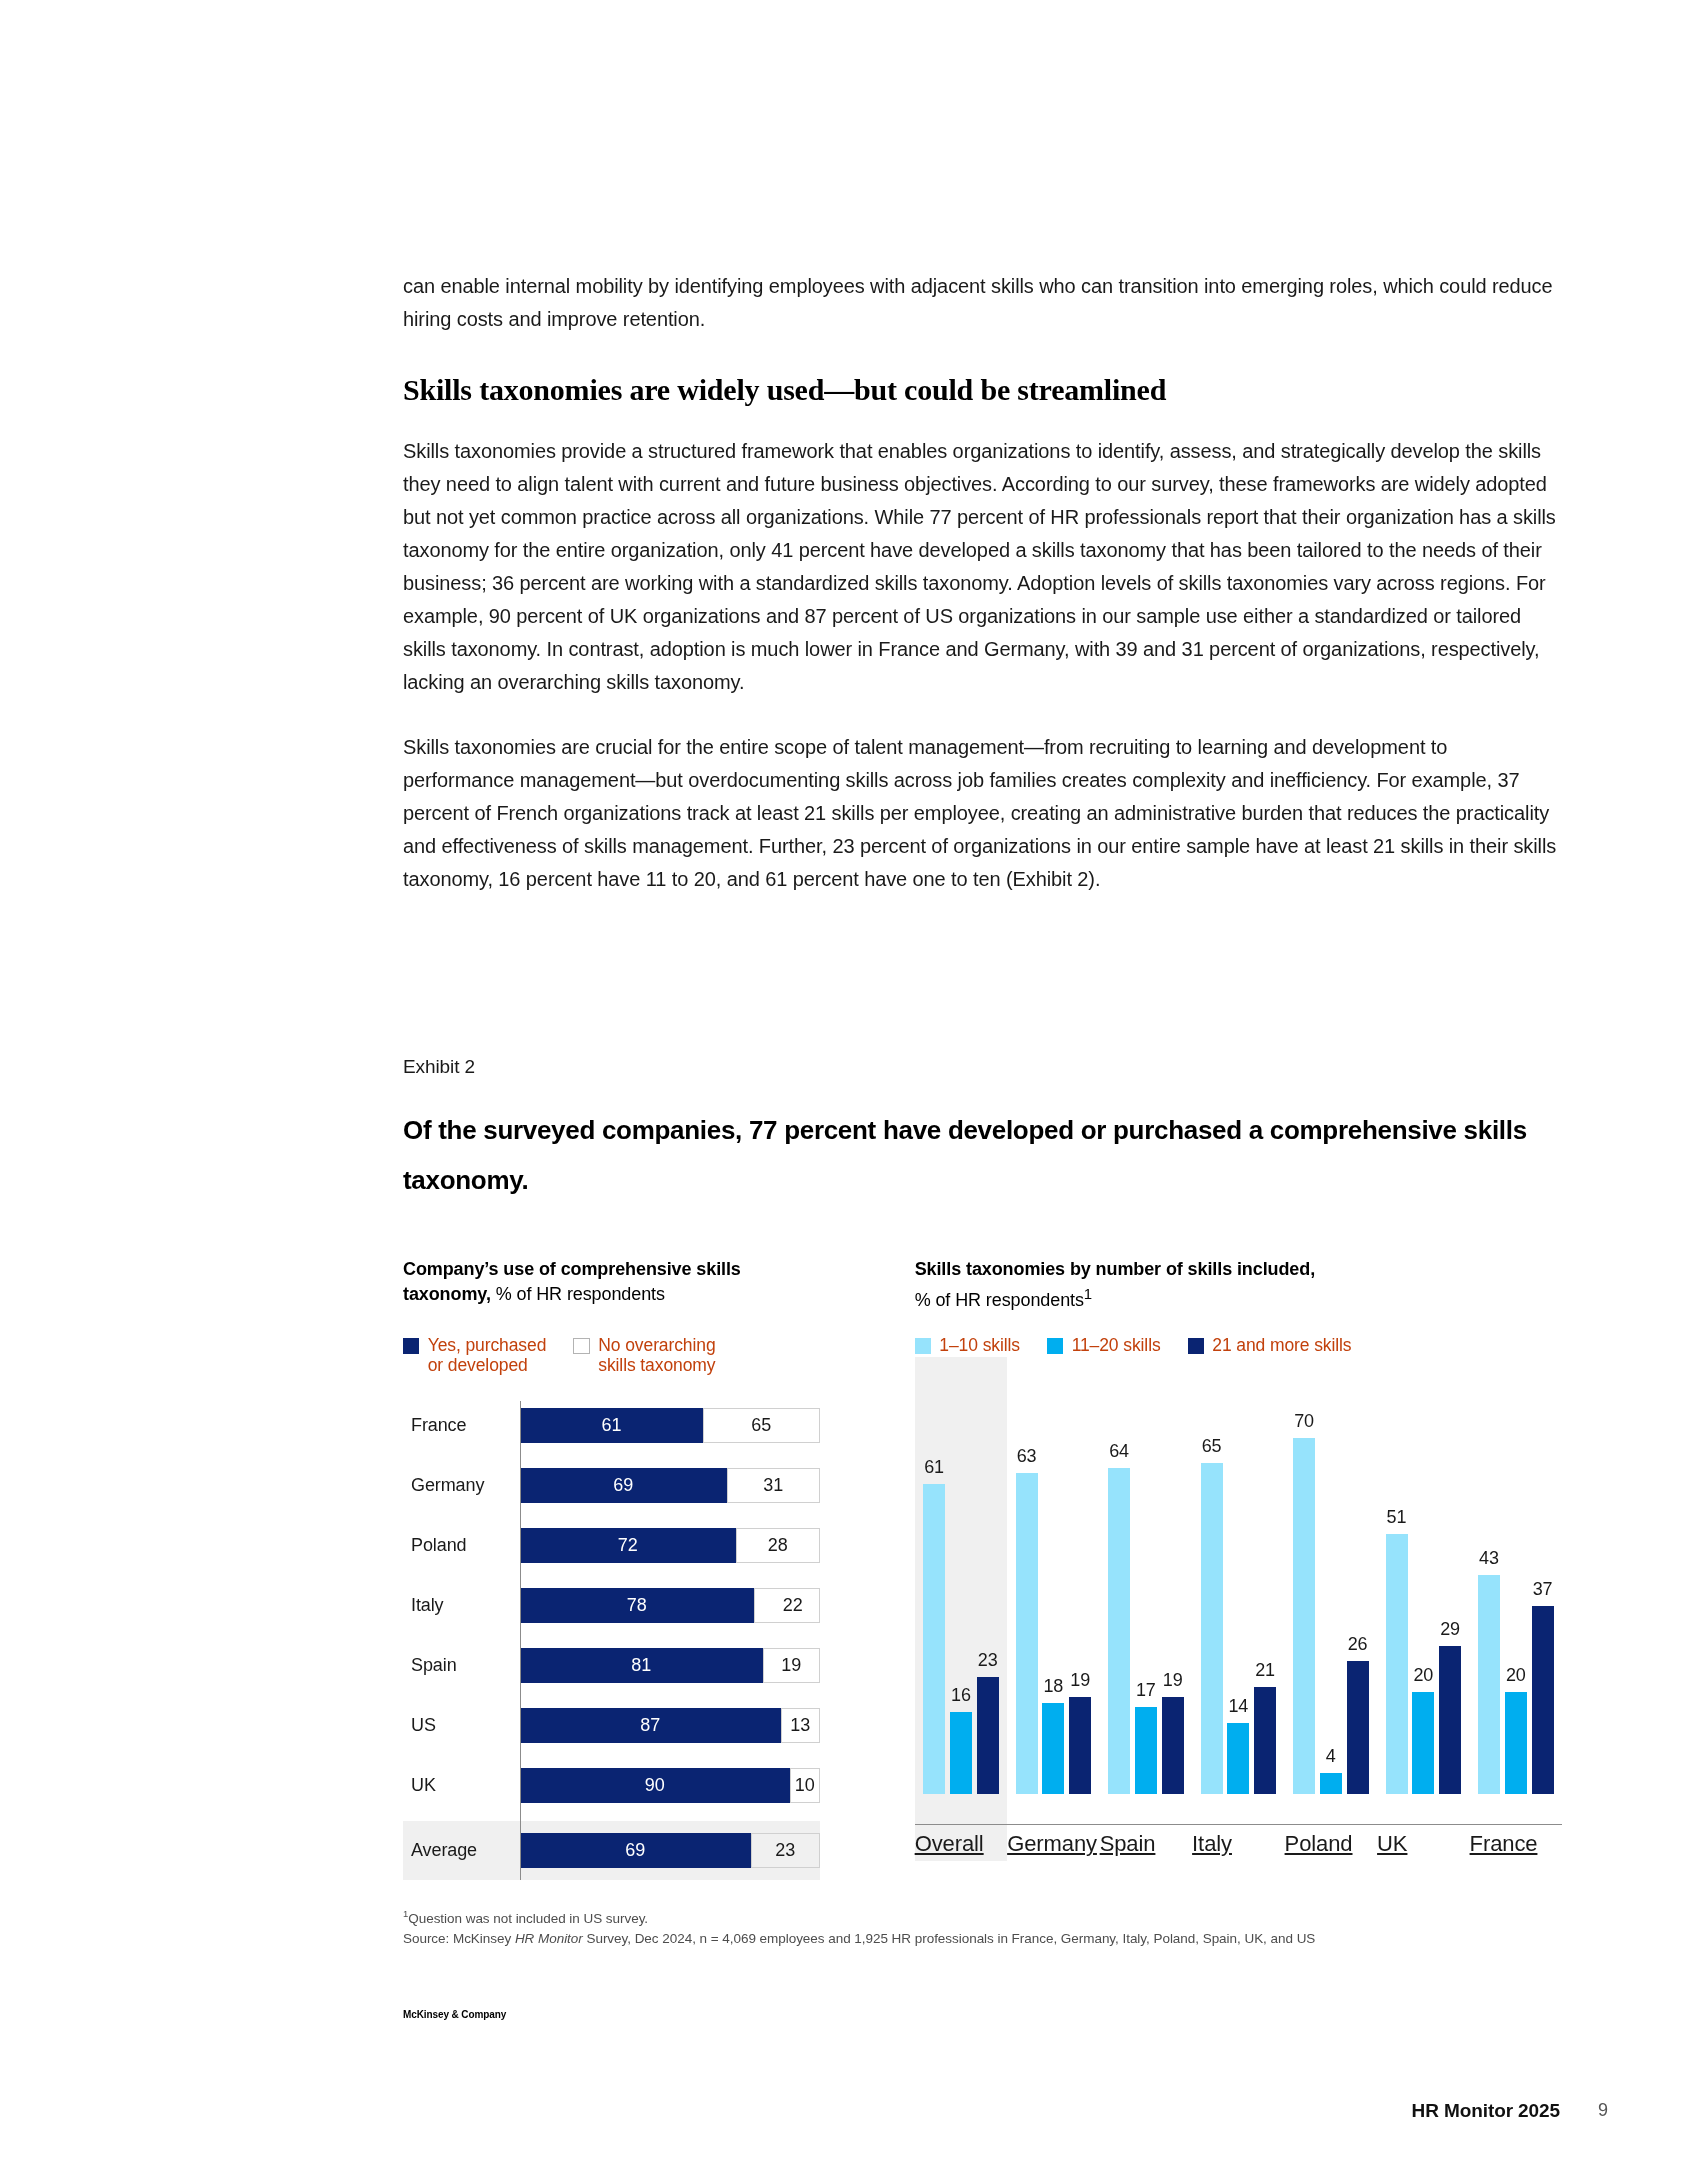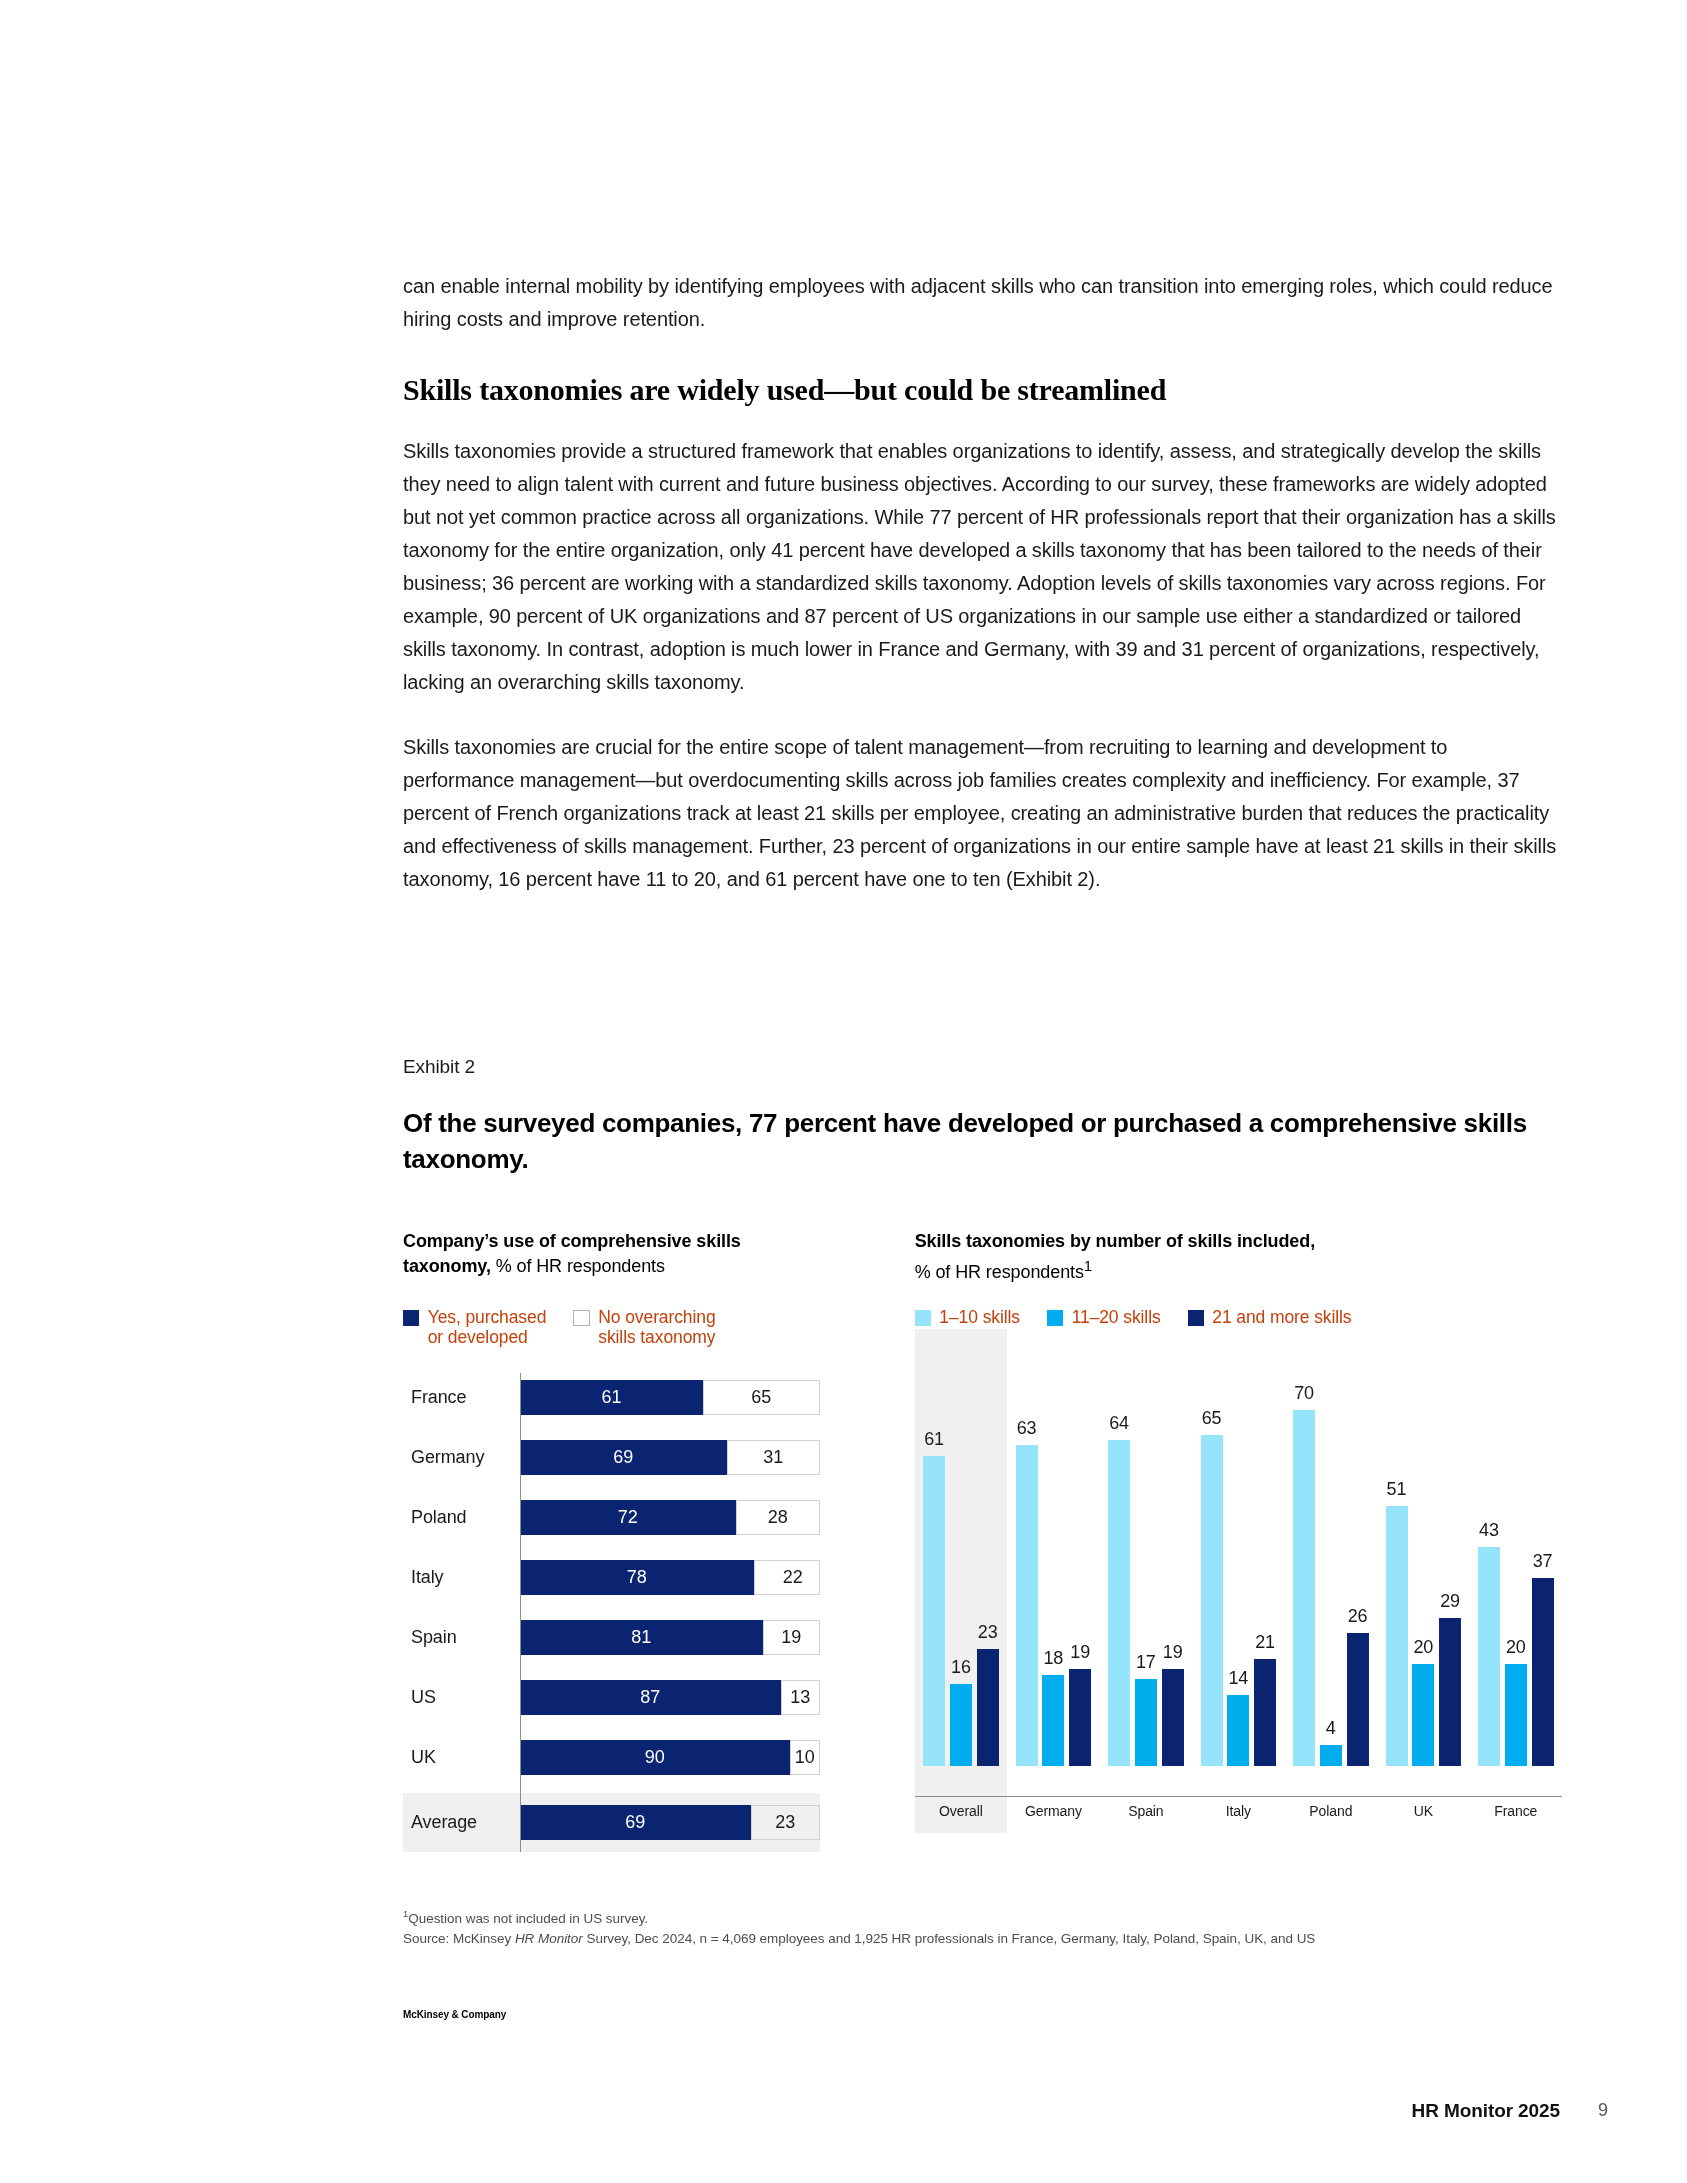--- a/index.html
+++ b/index.html
@@ -30,21 +30,21 @@
     margin:35px 0 27px 0;
     letter-spacing:-0.2px;
   }
 
   
   .exhibit { position:absolute; left:403px; top:1056px; width:1159px; }
   .exhibit-label {
     font-size:19px; color:#1a1a1a; margin-bottom:27px; letter-spacing:-0.1px;
   }
   .exhibit-title {
-    font-size:26px; font-weight:700; line-height:36px;
+    font-size:26px; font-weight:700; line-height:50px;
     color:#000; letter-spacing:-0.3px; margin-bottom:52px;
   }
 
   .charts { position:relative; display:flex; }
   .chart-left  { width:419px; position:relative; }
   .chart-right { width:651px; position:relative; margin-left:95px; }
 
   .chart-title {
     font-size:18px; line-height:24.6px; color:#000; margin-bottom:0;
     letter-spacing:-0.1px;
@@ -104,22 +104,23 @@
   .f-navy { background:#0A2472; }
   .vlabel {
     position:absolute; left:50%; transform:translateX(-50%);
     font-size:18px; color:#1a1a1a; white-space:nowrap; letter-spacing:-0.1px;
   }
   .axis-h {
     position:absolute; left:0; right:0; bottom:32px; height:0.8px; background:#8c8c8c; z-index:2;
   }
   .xlabels { position:absolute; left:0; right:0; bottom:0; display:flex; height:32px; }
   .xlab {
-    flex:1; text-align:center; font-size:14px; color:#1a1a1a; padding-top:6.4px;
+    flex:1; text-align:left; font-size:22px; color:#1a1a1a; padding-top:6.4px;
     letter-spacing:-0.1px;
+    text-decoration:underline;
   }
 
   
   .footnotes { position:absolute; left:403px; top:1904px; width:1159px; }
   .fn { font-size:13.5px; line-height:20px; color:#4d4d4d; letter-spacing:-0.04px; }
   .fn sup { font-size:9.5px; }
   .fn i { font-style:italic; }
   .brand {
     position:absolute; left:403px; top:2009px;
     font-size:10px; font-weight:600; color:#000; letter-spacing:-0.1px;

